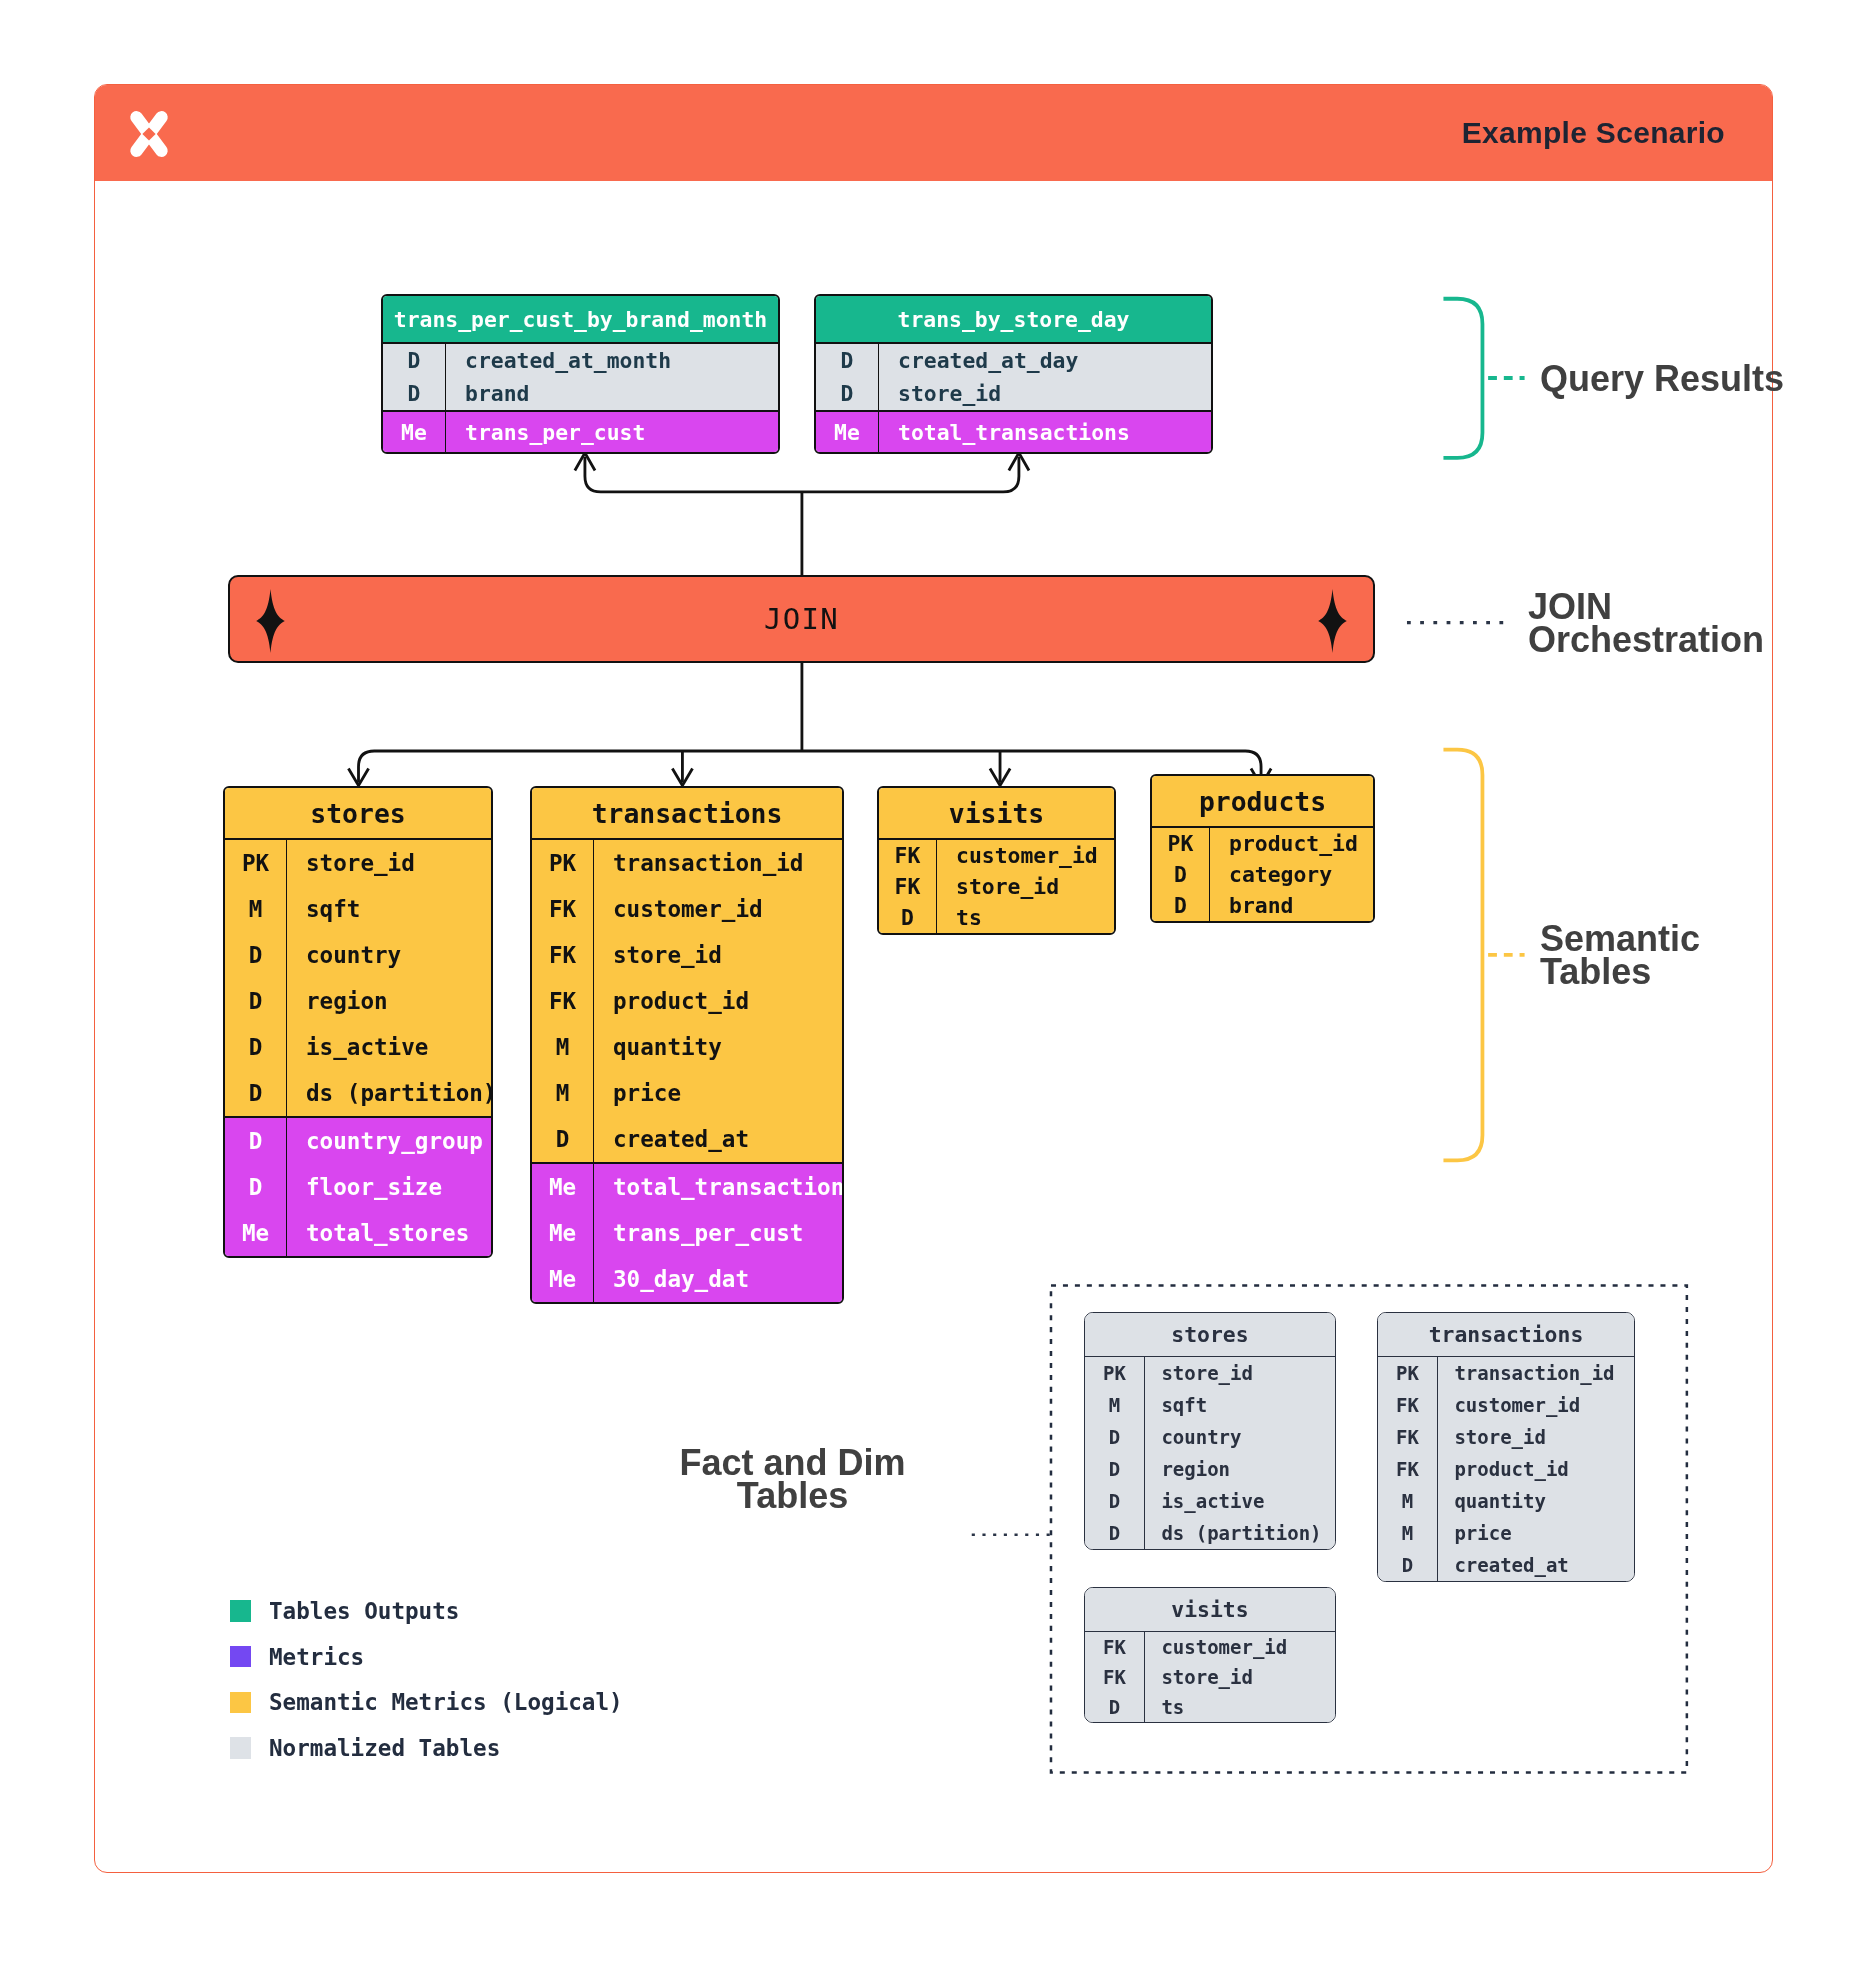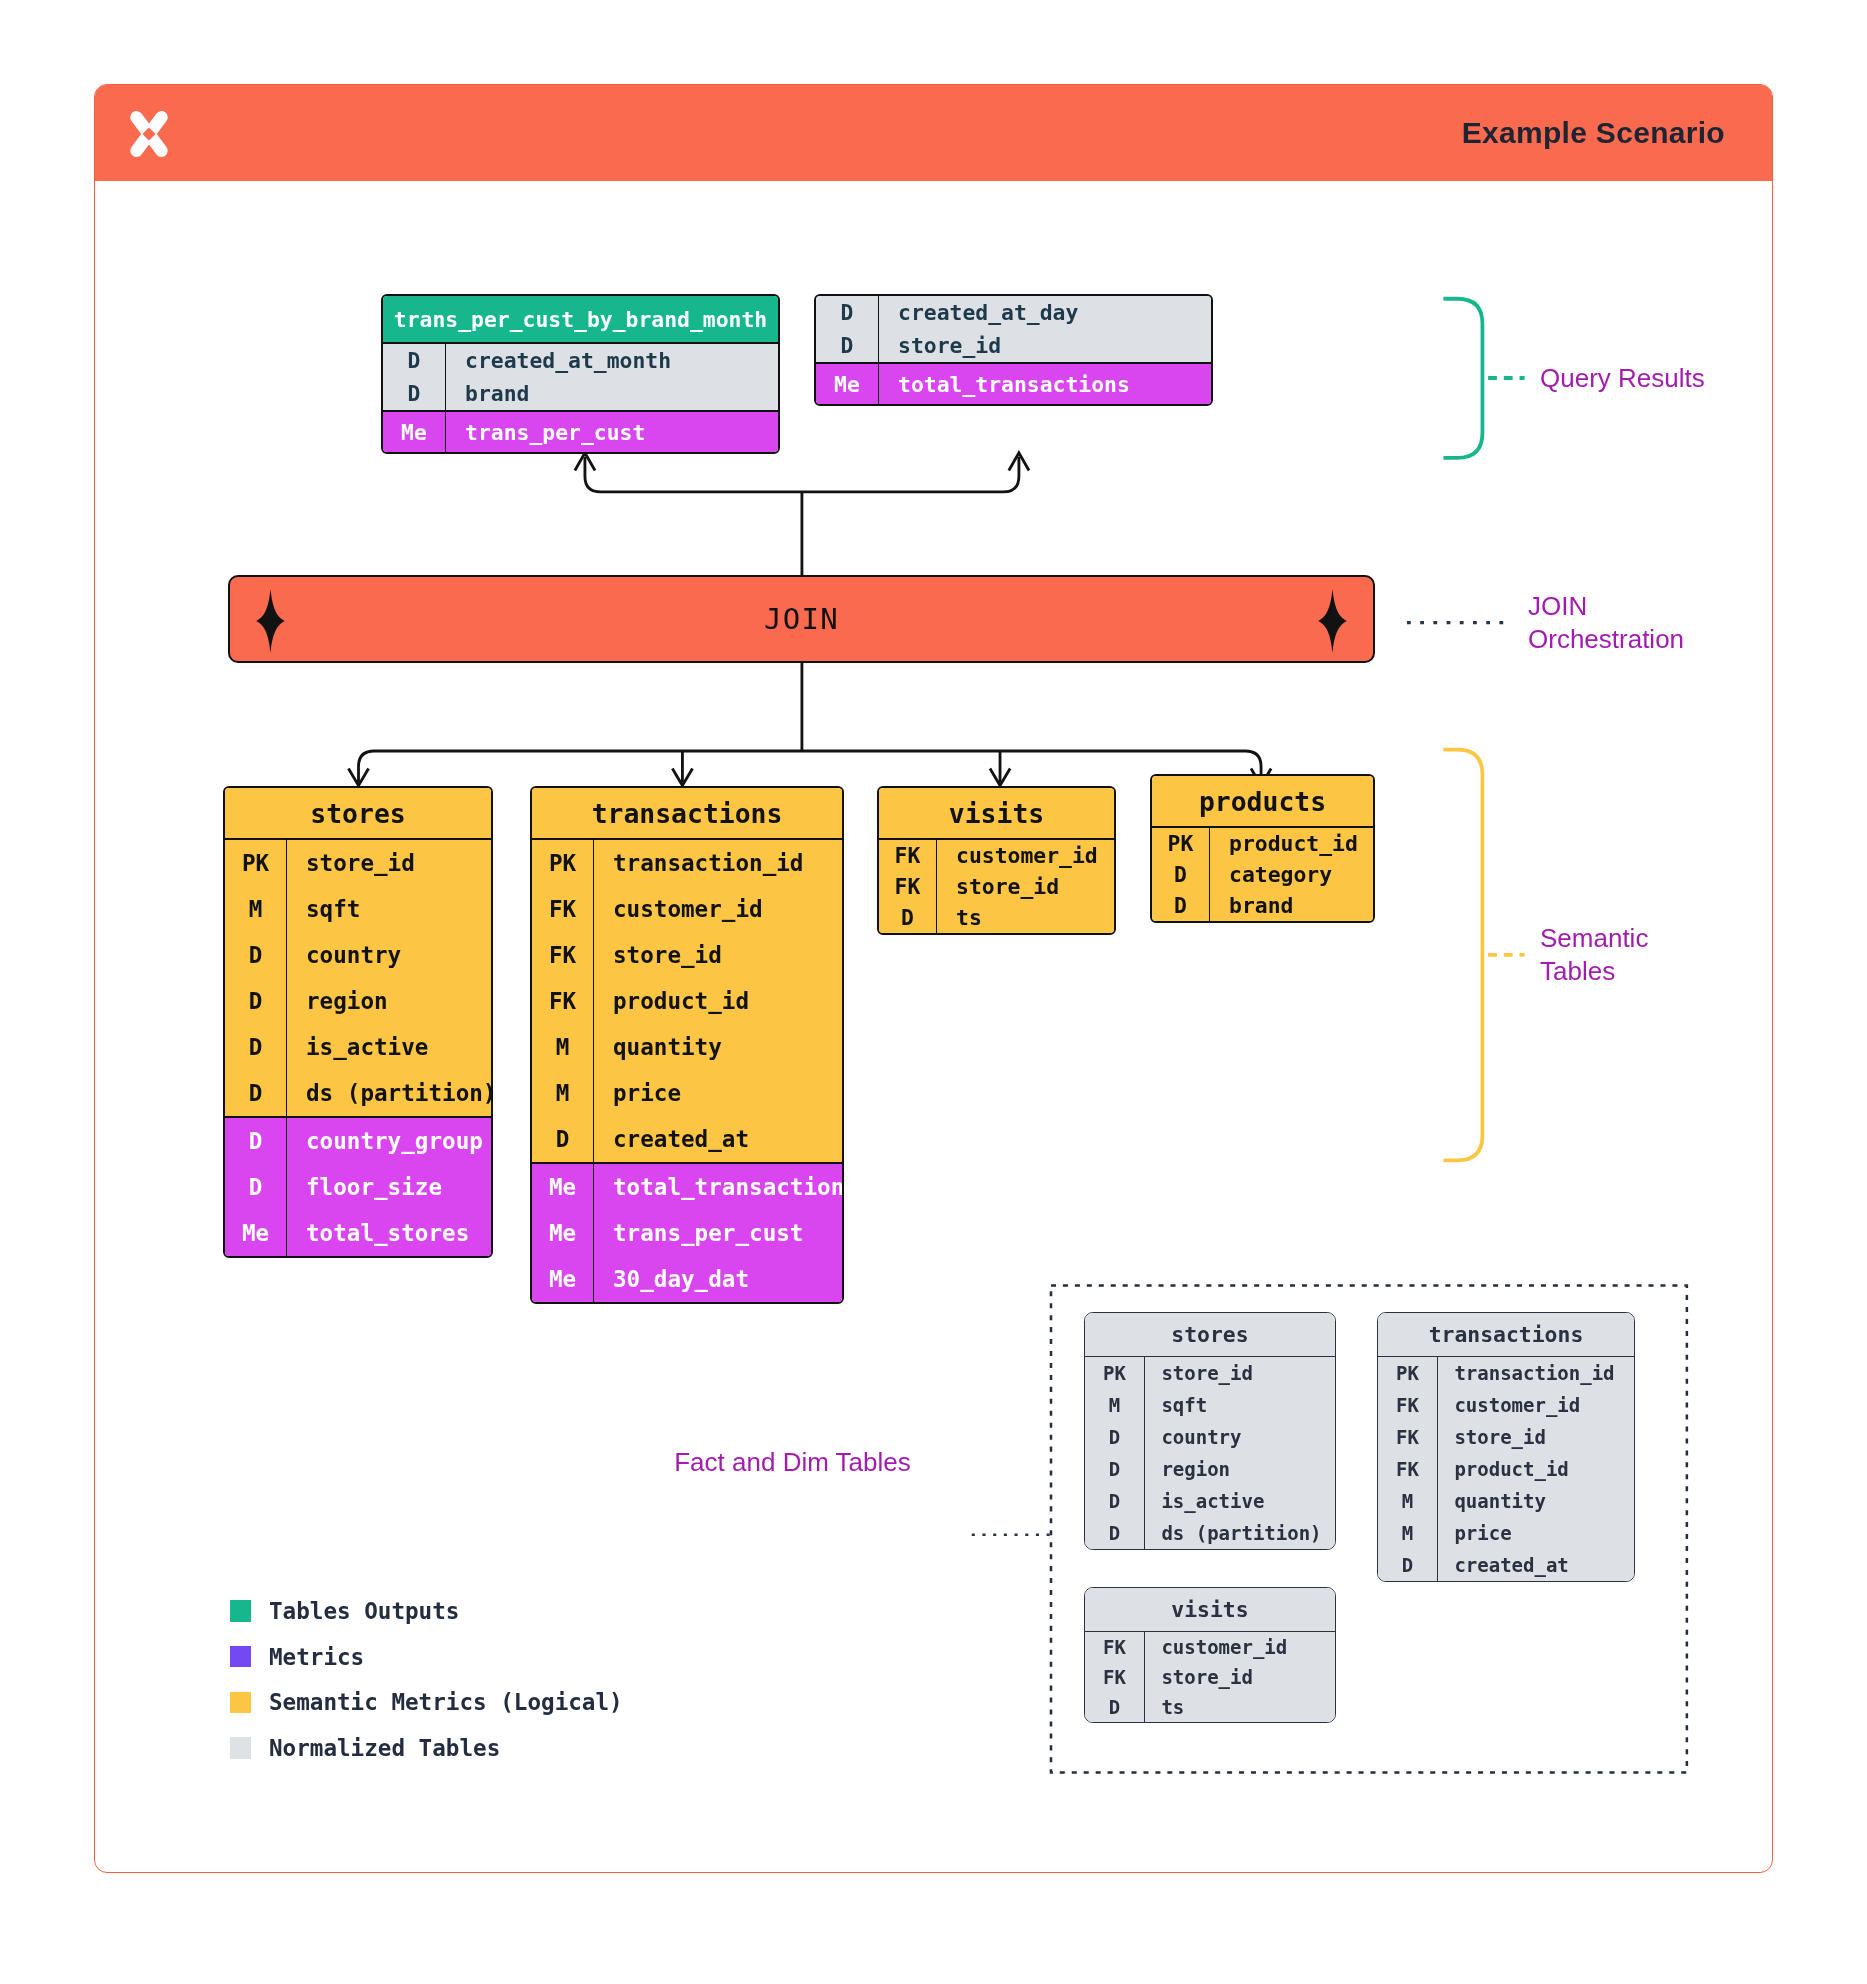--- a/index.html
+++ b/index.html
@@ -81,21 +81,21 @@
     background:#f96a4e;border:2.5px solid #111111;border-radius:10px;
     display:flex;align-items:center;justify-content:center;
     font-family:"DejaVu Sans Mono",monospace;font-size:29px;color:#121212;letter-spacing:1.3px;
   }
   .join-diamond{position:absolute;top:8.8px;width:33px;height:70px;}
   .join-diamond.left{left:24px;}
   .join-diamond.right{right:24px;}
 
   
   .side-label{
-    position:absolute;z-index:2;font-weight:normal;color:#a21caf;font-size:26px;line-height:33px;
+    position:absolute;z-index:2;font-weight:bold;color:#404040;font-size:36px;line-height:33px;
   }
 
   
   .legend{position:absolute;left:230px;top:1596px;z-index:2;}
   .legend-item{display:flex;align-items:center;height:30px;margin-bottom:15.7px;}
   .legend-swatch{width:21.4px;height:21.4px;flex:0 0 auto;}
   .sw-green{background:#17b78e;}
   .sw-purple{background:#7448f2;}
   .sw-yellow{background:#fcc644;}
   .sw-gray{background:#dee2e7;}
@@ -170,20 +170,21 @@
   </div>
   <div class="sec metrics">
     <div class="trow">
         <span class="k">Me</span>
         <span class="f">trans_per_cust</span>
       </div>
   </div>
 </div>
 
 <div class="tbl qt" style="left:814px;top:294px;width:399px;">
+  <div class="tbl-head">trans_by_store_day</div>
   <div class="sec dims">
     <div class="trow">
         <span class="k">D</span>
         <span class="f">created_at_day</span>
       </div>
     <div class="trow">
         <span class="k">D</span>
         <span class="f">store_id</span>
       </div>
   </div>

